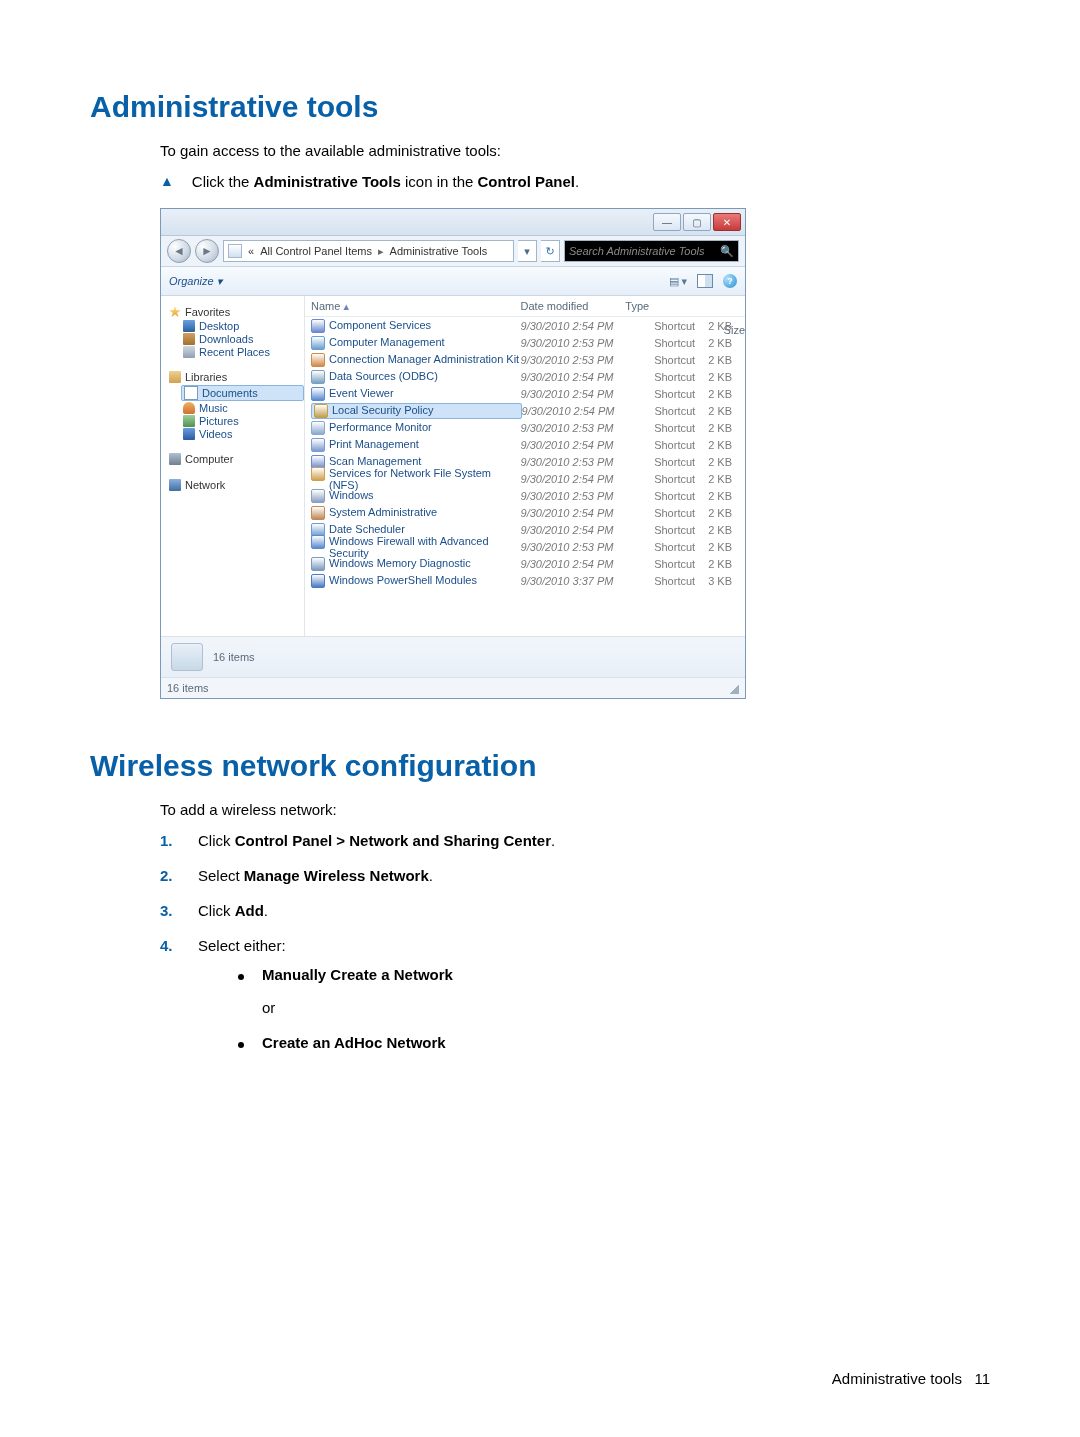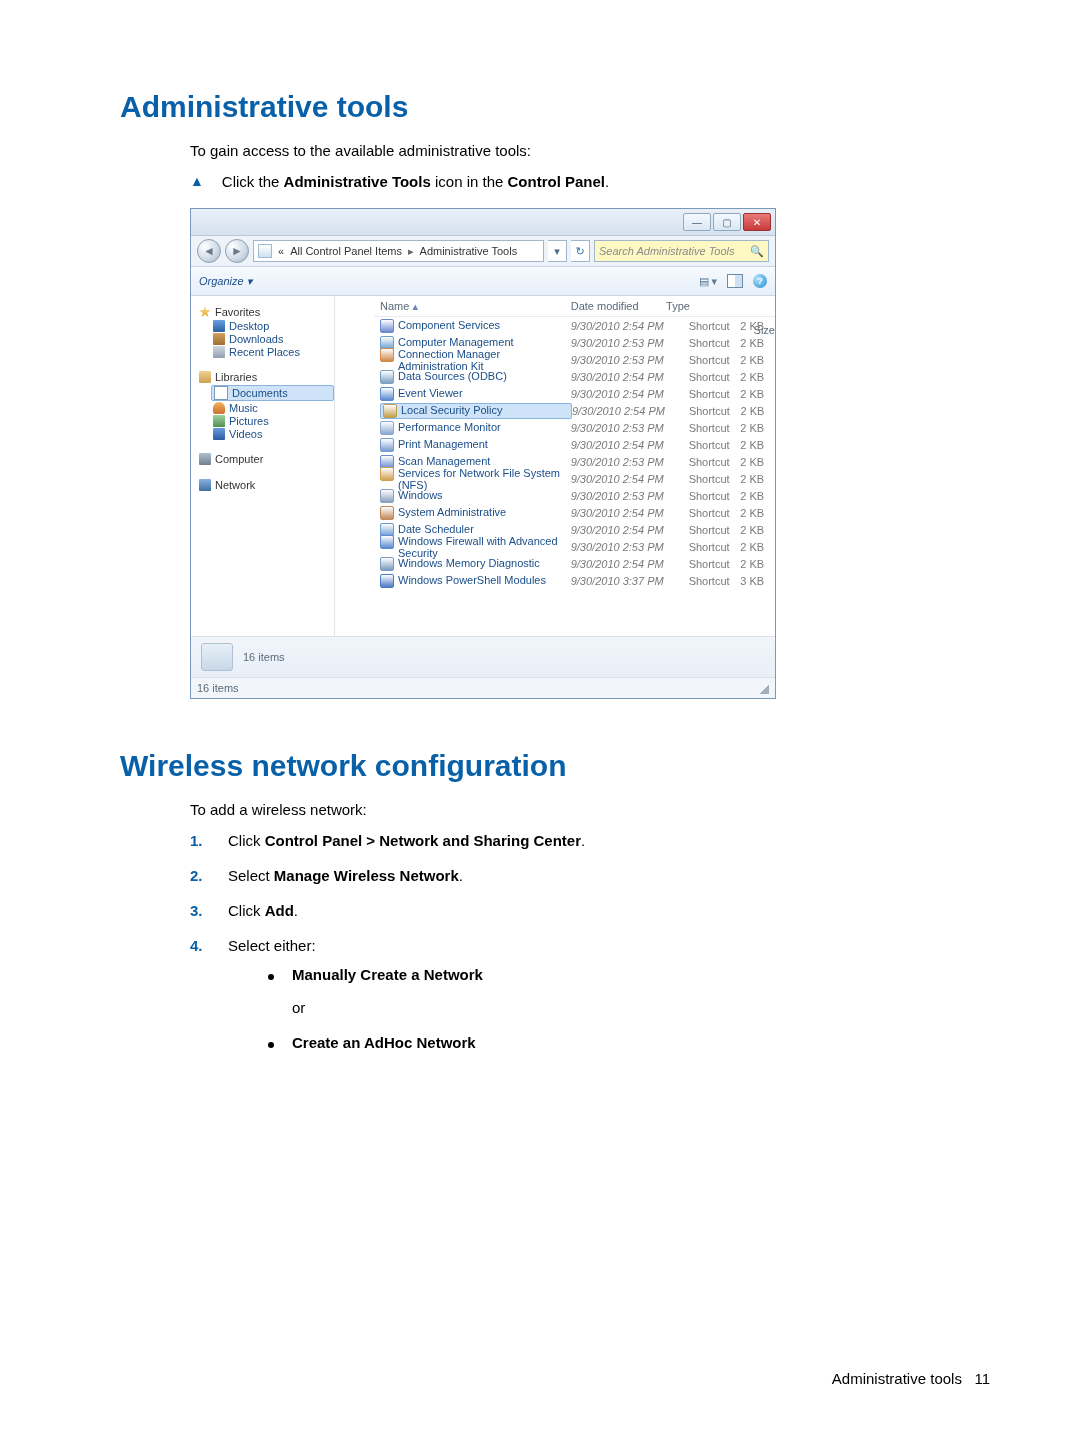--- a/index.html
+++ b/index.html
@@ -7,21 +7,21 @@
     padding: 0;
     background: #ffffff;
     font-family: Arial, Helvetica, sans-serif;
     color: #000;
     width: 1080px;
   }
   .page {
     width: 1080px;
     min-height: 1437px;
     position: relative;
-    padding: 90px 90px 0 120px;
+    padding: 90px 90px 0 90px;
     box-sizing: border-box;
   }
   h1.section-heading {
     color: #0860a8;
     font-size: 30px;
     font-weight: bold;
     margin: 0 0 18px 0;
   }
   .body-indent {
     margin-left: 70px;
@@ -136,21 +136,21 @@
     width: 18px; height: 20px;
     border: 1px solid #9fb6cc;
     border-left: none;
     background: #fff;
     display:flex;align-items:center;justify-content:center;
     color:#4a6a8a;
   }
   .searchbox {
     width: 165px; height: 20px;
     border: 1px solid #9fb6cc;
-    background: #fef9c3;
+    background: #000000;
     display: flex;
     align-items: center;
     padding: 0 4px;
     color:#8a8a8a; font-style: italic;
     justify-content: space-between;
   }
   .cmdbar {
     height: 28px;
     background: linear-gradient(#f7fbff,#e6eef8);
     border-bottom: 1px solid #cad8e6;
@@ -169,21 +169,20 @@
     color:#fff;display:flex;align-items:center;justify-content:center;
     font-size:9px;font-weight:bold;
   }
   .preview-ic {
     width:14px;height:12px;border:1px solid #6a8aaa;
     background: linear-gradient(90deg,#fff 50%,#cfe0f0 50%);
   }
   .explorer-body {
     display:flex;
     height: 340px;
-    gap: 39px;
   }
   .navpane {
     width: 135px;
     border-right: 1px solid #e0e6ec;
     background:#fff;
     padding: 6px 0 0 8px;
     overflow:hidden;
   }
   .nav-group-h {
     display:flex;align-items:center;gap:4px;

